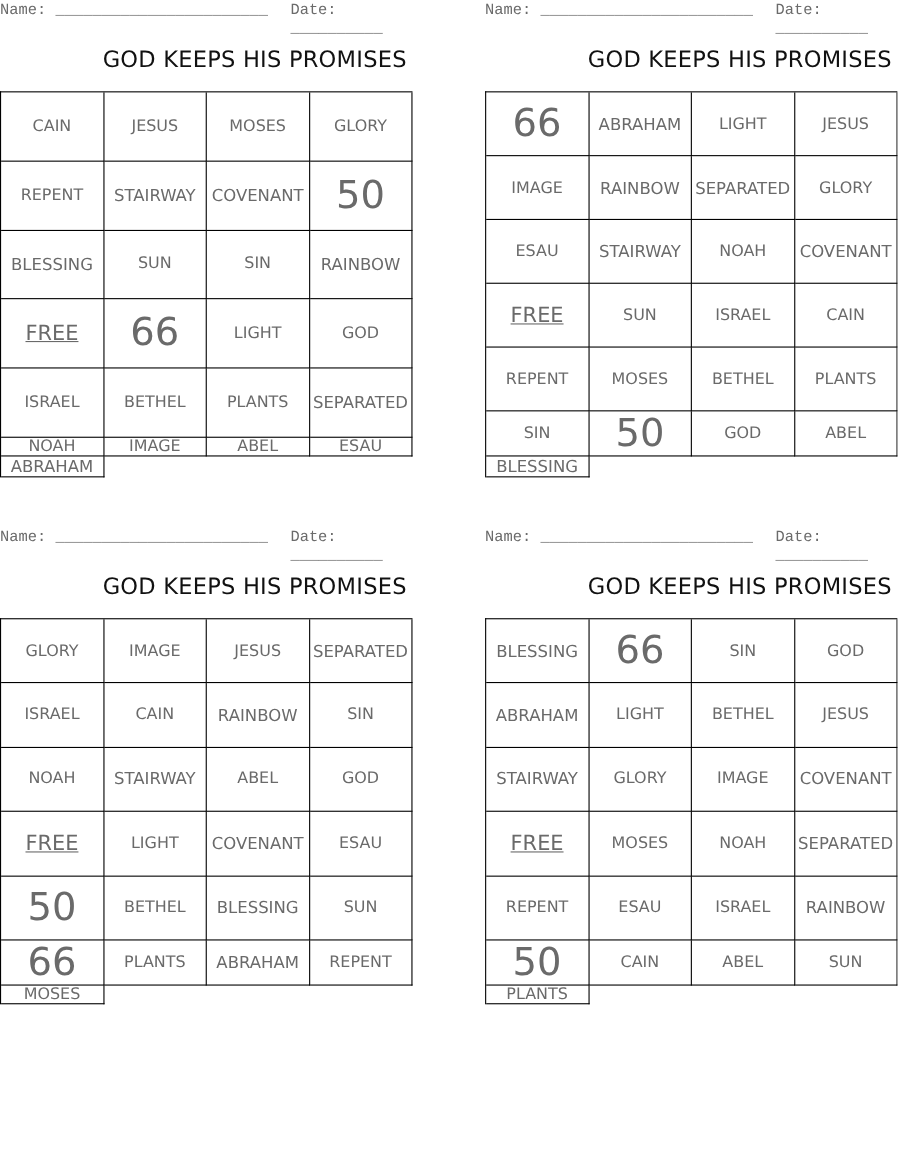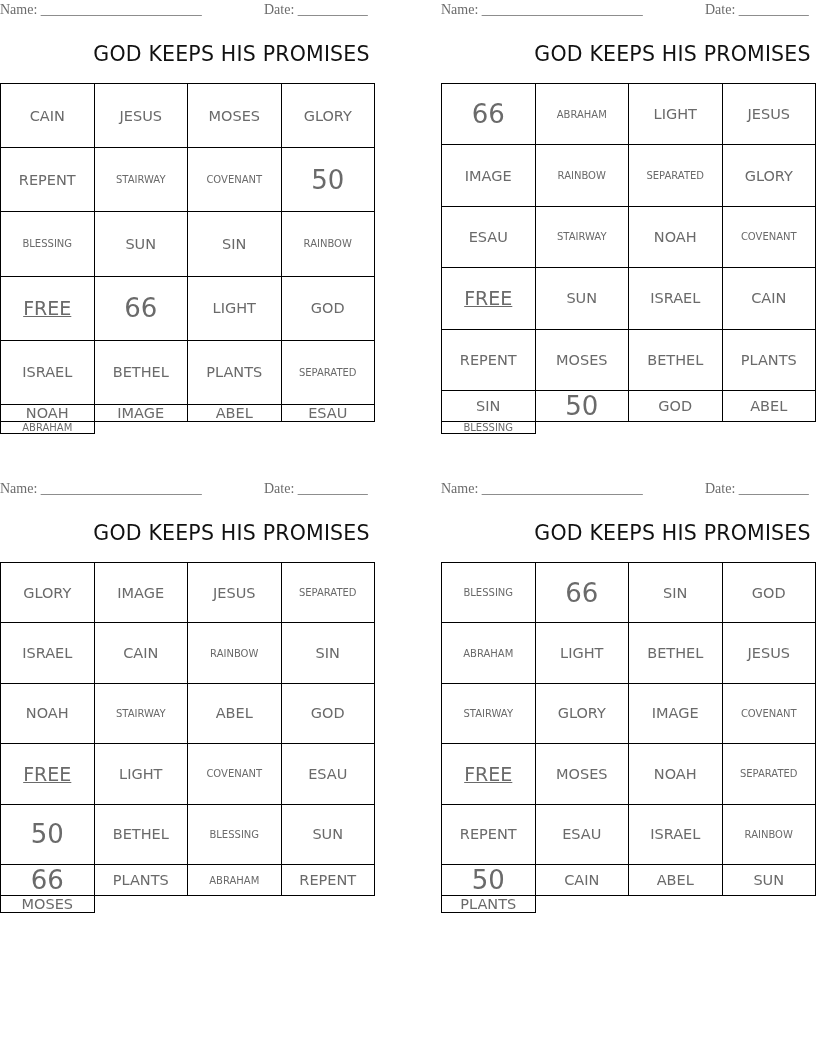--- a/index.html
+++ b/index.html
@@ -1,32 +1,32 @@
 <!DOCTYPE html>
 <html><head>
 <meta charset="utf-8">
 <style>
   * { box-sizing: border-box; margin: 0; padding: 0; }
   html, body { width: 816px; height: 1056px; background: #ffffff; overflow: hidden; }
   body { position: relative; font-family: "DejaVu Sans", sans-serif; }
   .card { position: absolute; width: 375px; height: 440px; }
   .card-header { position: absolute; top: 2px; left: 0; width: 375px; height: 18px;
-    font-family: Liberation Serif, serif; font-size: 14px; color: #6b6b6b; }
+    font-family: Liberation Mono, monospace; font-size: 14px; color: #6b6b6b; }
   .name-label { position: absolute; left: 0; top: 0; }
   .date-label { position: absolute; left: 264px; top: 0; }
   .title { position: absolute; top: 42px; left: 0; width: 375px; text-align: center;
     font-family: "DejaVu Sans", sans-serif; font-size: 20.5px; color: #111; letter-spacing: 0.2px; margin-left: 44px; }
   .grid { position: absolute; top: 83px; left: 0; width: 375px; height: 351px;
     display: grid; grid-template-columns: repeat(4, 1fr); grid-template-rows: repeat(5, 1fr);
     border-top: 1.5px solid #000; border-left: 1.5px solid #000; }
   .cell { border-right: 1.5px solid #000; border-bottom: 1.5px solid #000;
     display: flex; align-items: center; justify-content: center; text-align: center;
     color: #6a6a6a; font-size: 14.5px; font-family: "DejaVu Sans", sans-serif; overflow: hidden; white-space: nowrap; }
-  .cell.sm { font-size: 10px; }
-  .cell.num { font-size: 26px; }
+  .cell.sm { font-size: 15px; }
+  .cell.num { font-size: 35px; }
   .cell.free { text-decoration: underline; font-weight: normal; font-size: 19px; color: #6a6a6a; }
 </style>
 </head>
 <body>
 
 <div class="card" style="left:0; top:0;">
   <div class="card-header">
     <span class="name-label">Name: _______________________</span>
     <span class="date-label">Date: __________</span>
   </div>

